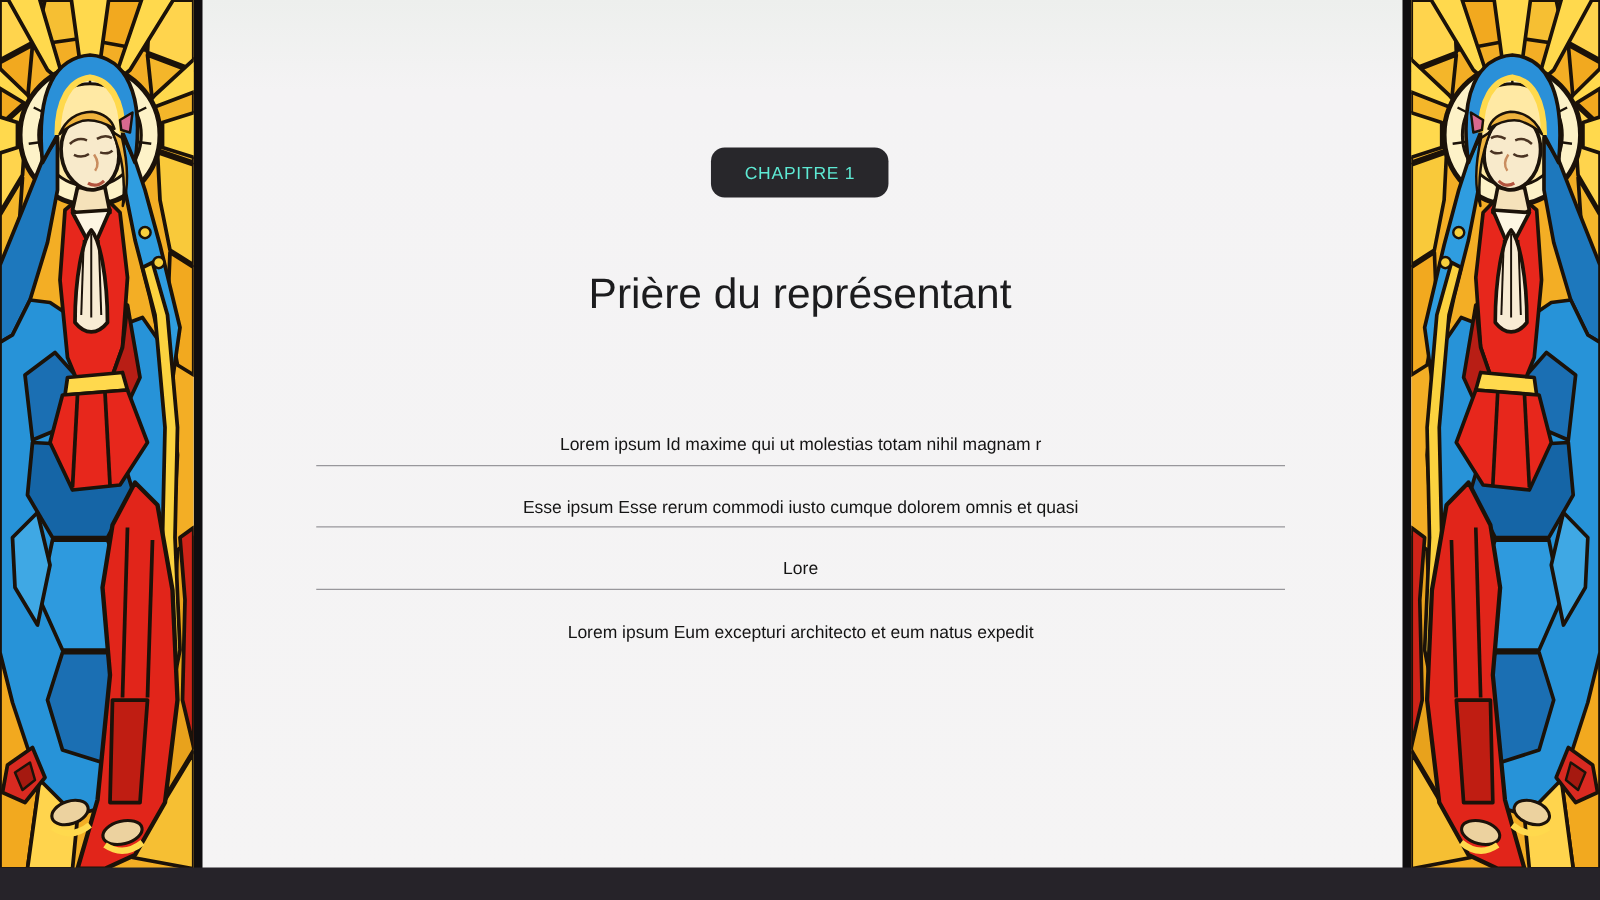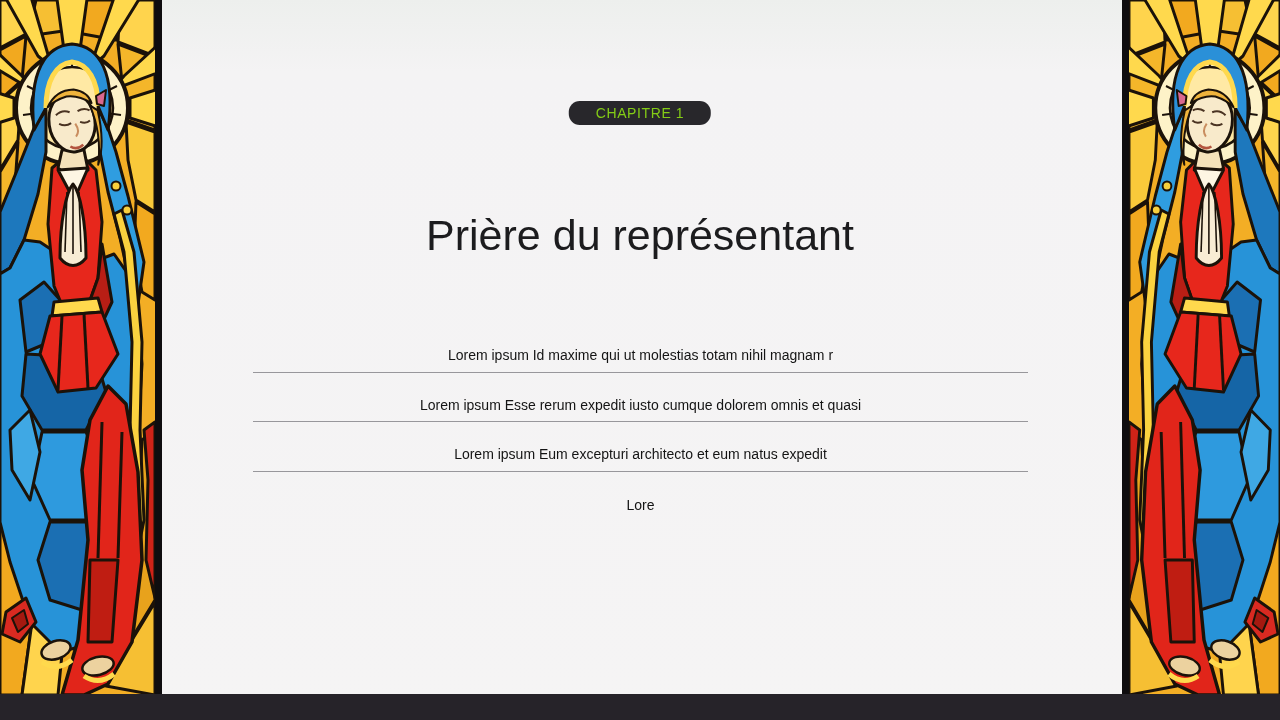--- a/index.html
+++ b/index.html
@@ -11,29 +11,29 @@
   
   .art{position:absolute;top:0;height:695px;}
   .art svg{display:block;width:100%;height:100%;}
   .art-left{left:0;width:155px;border-right:7px solid #0f0d0f;}
   .art-right{right:0;width:151px;border-left:7px solid #0f0d0f;}
   .art-right svg{transform:scaleX(-1);}
   
   .bottom-bar{position:absolute;left:0;bottom:0;width:1280px;height:26px;background:#262329;}
   
   .badge{
-    position:absolute;top:101px;left:50%;transform:translateX(-50%);
-    background:#28272b;color:#84cc16;border-radius:11px;
-    height:24px;display:flex;align-items:center;justify-content:center;
+    position:absolute;top:118px;left:50%;transform:translateX(-50%);
+    background:#28272b;color:#5eead4;border-radius:11px;
+    height:40px;display:flex;align-items:center;justify-content:center;
     padding:0 27px;font-size:14px;letter-spacing:.6px;white-space:nowrap;
   }
   
   .title{
     position:absolute;top:212px;left:162px;width:956px;
-    text-align:center;font-size:43px;line-height:46px;color:#1c1c1e;font-weight:400;
+    text-align:center;font-size:34px;line-height:46px;color:#1c1c1e;font-weight:400;
   }
   
   .list{position:absolute;top:323px;left:253px;width:775px;}
   .list-row{
     height:49.5px;box-sizing:border-box;display:flex;justify-content:center;align-items:flex-end;
     padding-bottom:8px;border-bottom:1px solid #98979b;
     font-size:14px;line-height:1.15;color:#141414;
   }
   .list-row:last-child{border-bottom:none;}
 </style>
@@ -165,25 +165,25 @@
 
   <div class="badge">CHAPITRE 1</div>
 
   <h1 class="title" style="margin:0;">Prière du représentant</h1>
 
   <div class="list">
     <div class="list-row">
         <span>Lorem ipsum Id maxime qui ut molestias totam nihil magnam r</span>
       </div>
     <div class="list-row">
-        <span>Lorem ipsum Esse rerum expedit iusto cumque dolorem omnis et quasi</span>
+        <span>Esse ipsum Esse rerum commodi iusto cumque dolorem omnis et quasi</span>
+      </div>
+    <div class="list-row">
+        <span>Lore</span>
       </div>
     <div class="list-row">
         <span>Lorem ipsum Eum excepturi architecto et eum natus expedit</span>
-      </div>
-    <div class="list-row">
-        <span>Lore</span>
       </div>
   </div>
 
   <div class="bottom-bar"></div>
 
 </div>
 
 </body></html>

